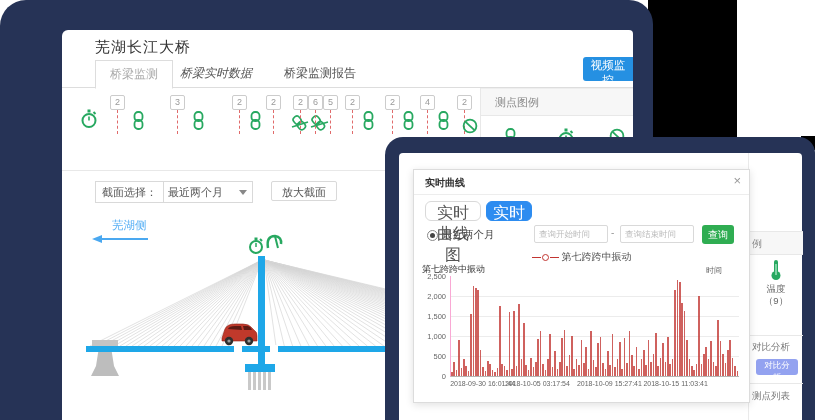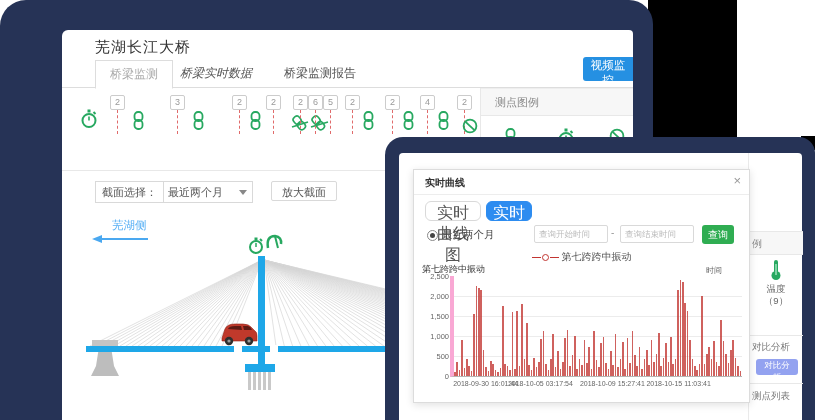--- a/index.html
+++ b/index.html
@@ -63,21 +63,21 @@
   .dlg-input::placeholder{color:#bbb;}
   #inp-start{left:120px;}
   #inp-sep{position:absolute;left:197px;top:57px;font-size:10px;color:#999;}
   #inp-end{left:206px;}
   #query-btn{position:absolute;left:288px;top:55px;width:32px;height:19px;background:#2fad52;color:#fff;border:none;border-radius:3px;font-size:10px;cursor:pointer;}
   
   #chart-legend{position:absolute;left:0;top:80px;width:335px;text-align:center;font-size:10px;color:#555;}
   .lg-line{display:inline-block;vertical-align:middle;width:9px;height:0;border-top:1.5px solid #c23531;}
   .lg-circ{display:inline-block;vertical-align:middle;width:5px;height:5px;border:1.5px solid #c23531;border-radius:50%;margin:0 1px;}
   #chart-ytitle{position:absolute;left:8px;top:93px;font-size:9px;color:#333;}
-  #chart-plot{position:absolute;left:36px;top:106px;width:288px;height:100px;border-left:4px solid #f9a8d4;border-bottom:1px solid #b5b5b5;}
+  #chart-plot{position:absolute;left:36px;top:106px;width:288px;height:100px;border-left:1px solid #f9a8d4;border-bottom:1px solid #b5b5b5;}
   .gridline{position:absolute;left:0;width:288px;border-top:1px solid #ececec;}
   .ytick{position:absolute;left:-5px;transform:translate(-100%,-50%);font-size:7.5px;color:#666;}
   .bar{position:absolute;bottom:0;width:1.6px;background:rgba(194,53,49,.78);}
   .xtick{position:absolute;top:104px;transform:translateX(-50%);font-size:7px;color:#666;white-space:nowrap;}
   #x-unit{position:absolute;left:292px;top:95px;font-size:8px;color:#666;white-space:nowrap;}
 </style>
 </head>
 <body>
 
 <div id="stage">

